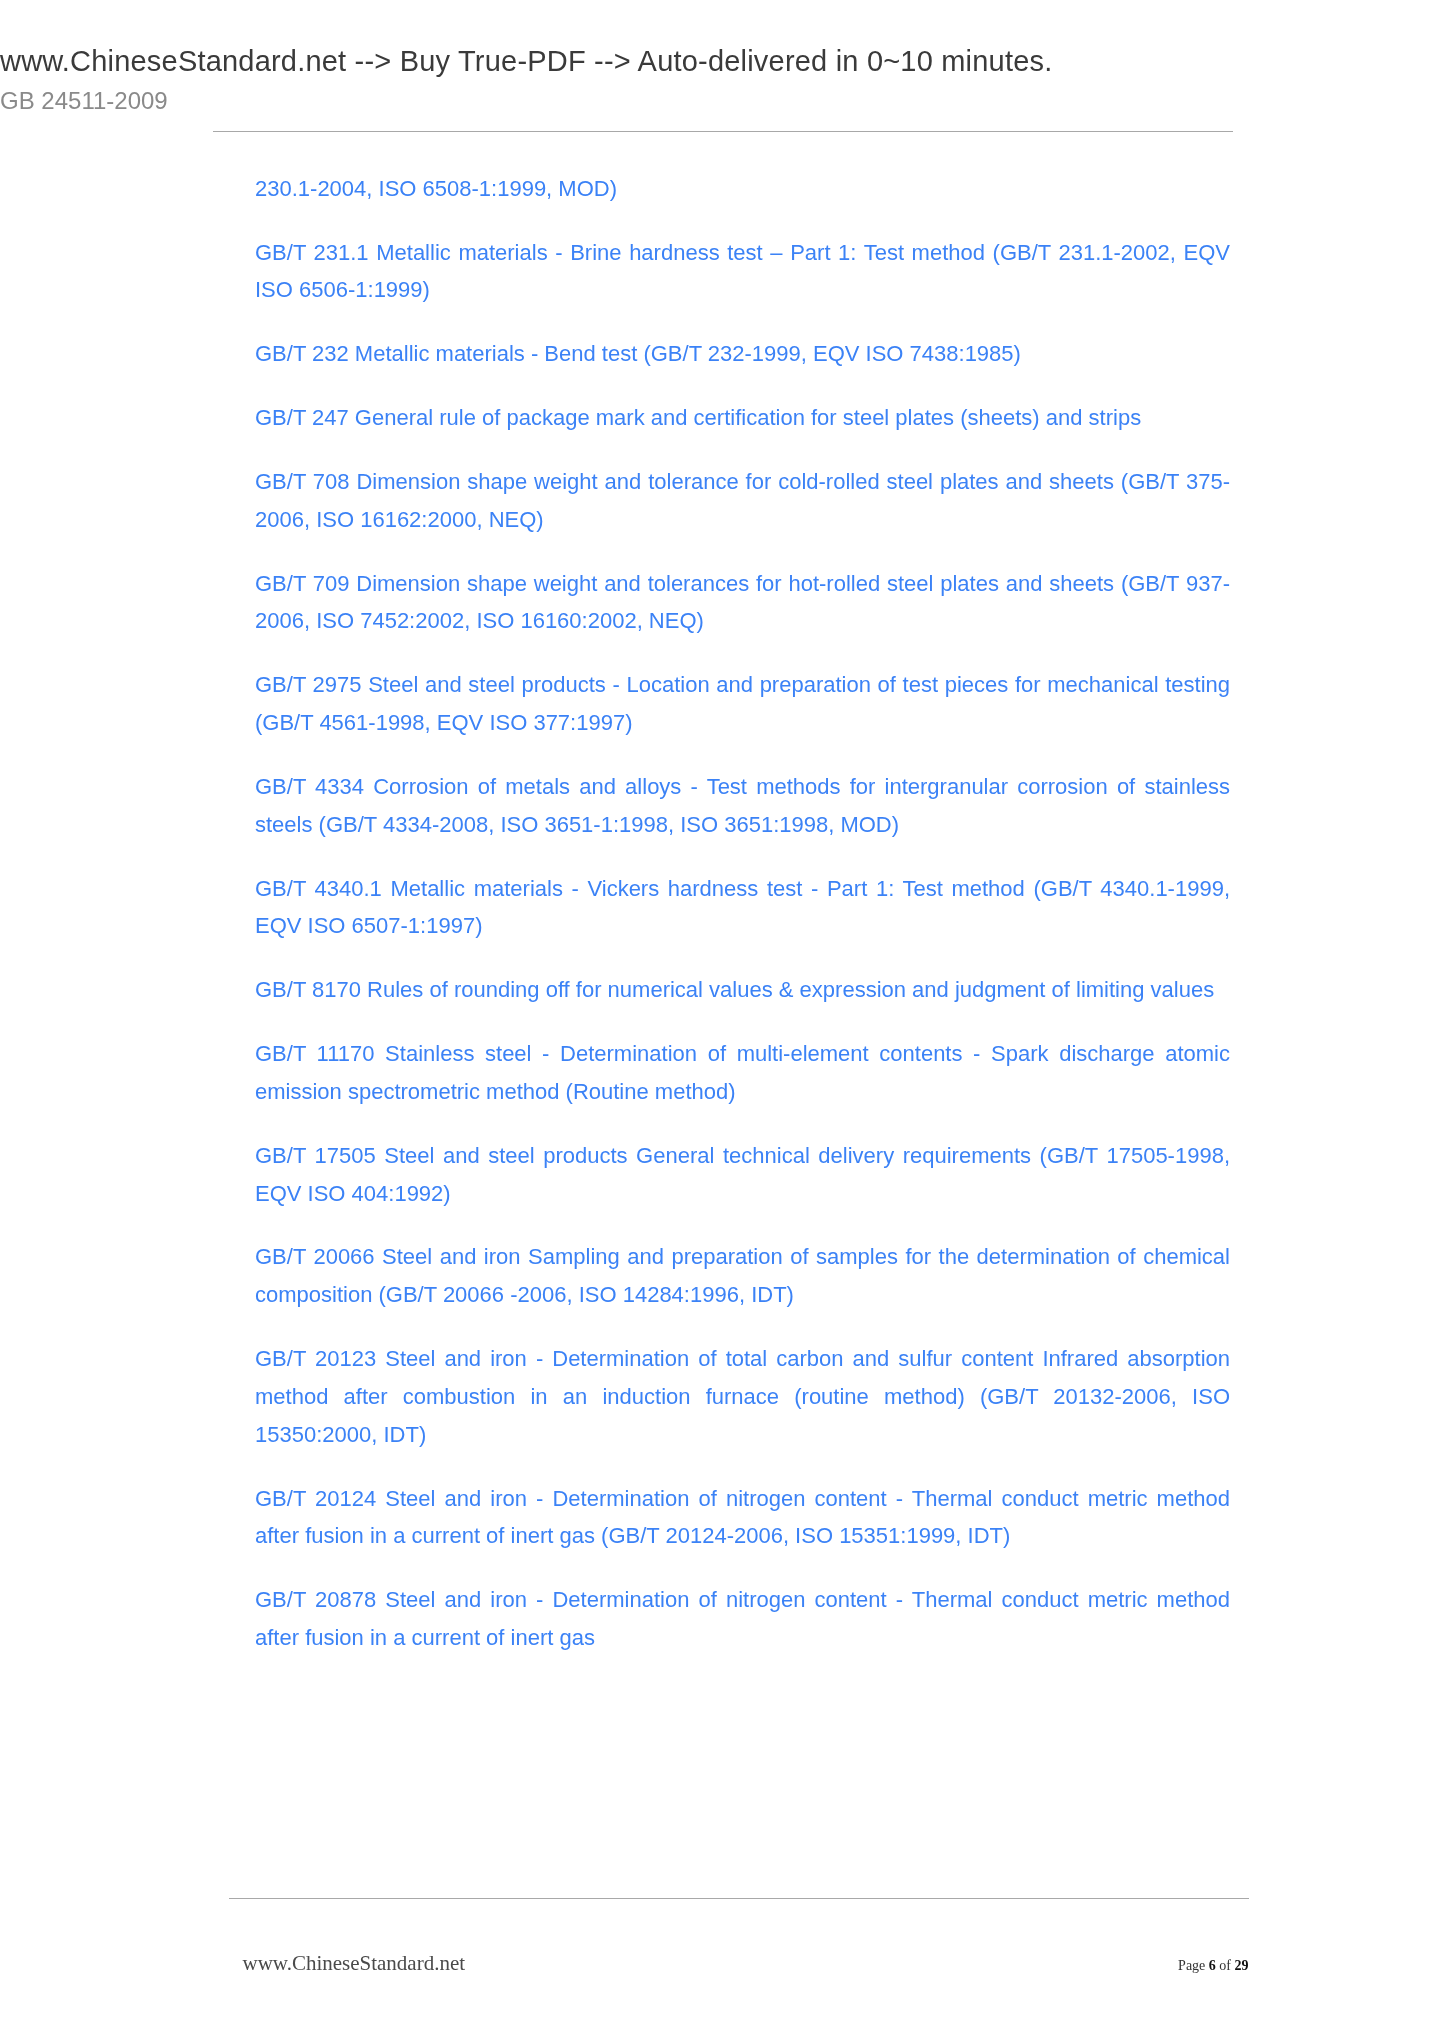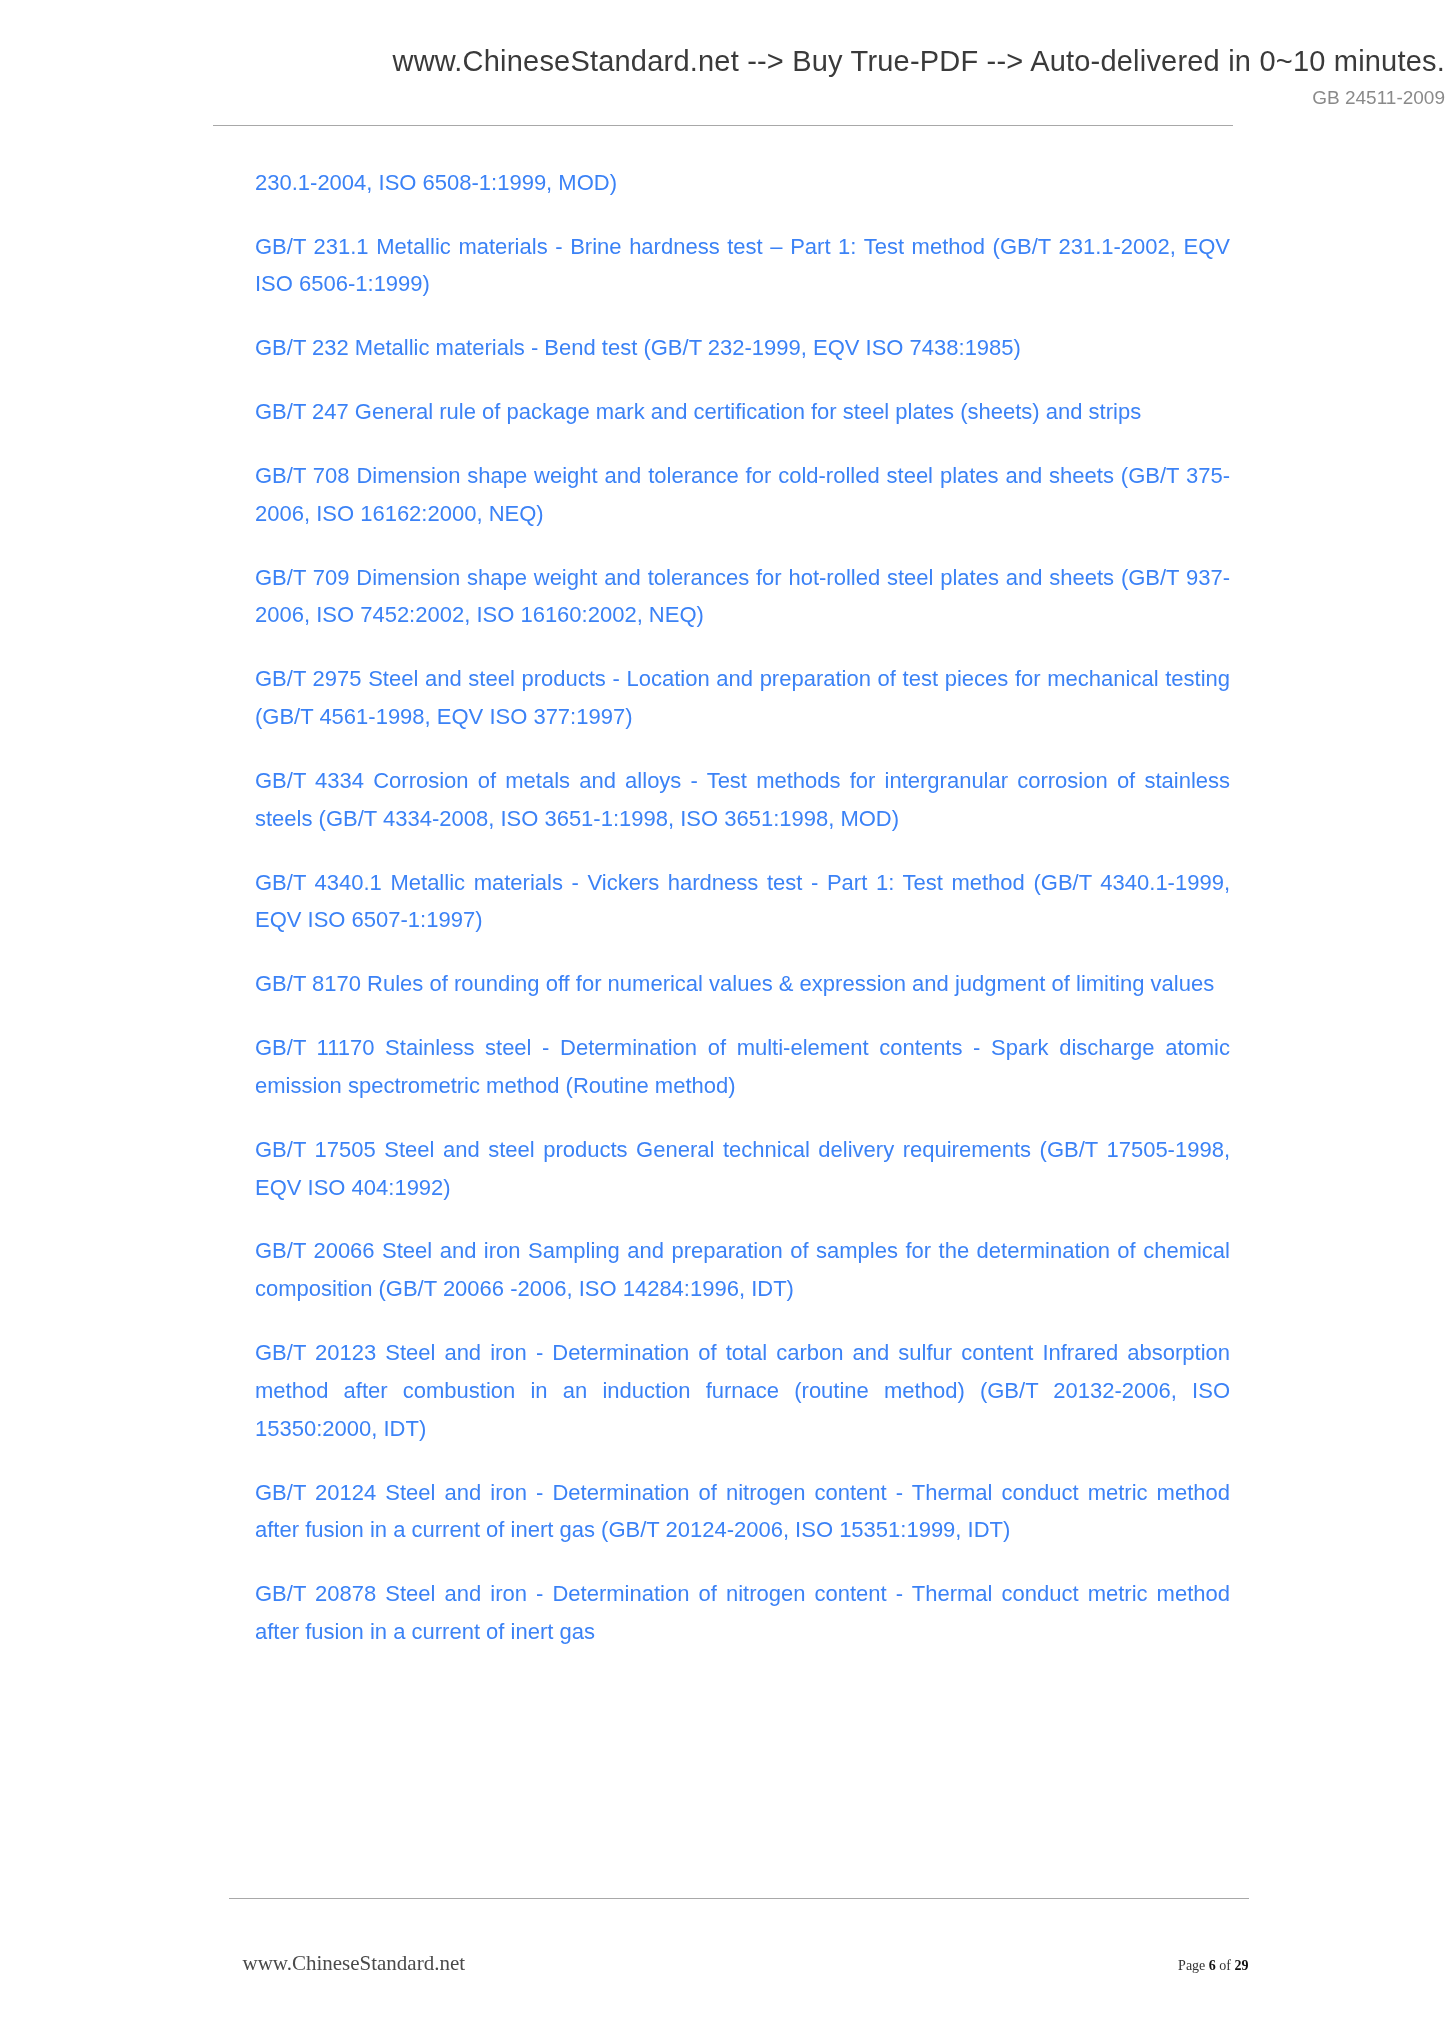--- a/index.html
+++ b/index.html
@@ -6,30 +6,30 @@
   html, body { background: #ffffff; }
   .page {
     position: relative;
     width: 1445px;
     height: 2044px;
     margin: 0 auto;
     background: #ffffff;
     font-family: "Liberation Sans", "DejaVu Sans", sans-serif;
     overflow: hidden;
   }
-  .header { padding-top: 44px; text-align: right; }
+  .header { padding-top: 44px; text-align: left; }
   .header-title {
     font-size: 29px;
     color: #3a3a3a;
     letter-spacing: 0.2px;
     line-height: 1.2;
   }
   .doc-number {
     margin-top: 8px;
-    font-size: 19px;
+    font-size: 24px;
     color: #8a8a8a;
   }
   .rule {
     border: none;
     border-top: 1px solid #a8a8a8;
     width: 1020px;
     margin: 0 auto;
   }
   .top-rule { margin-top: 16px; }
   .content {

